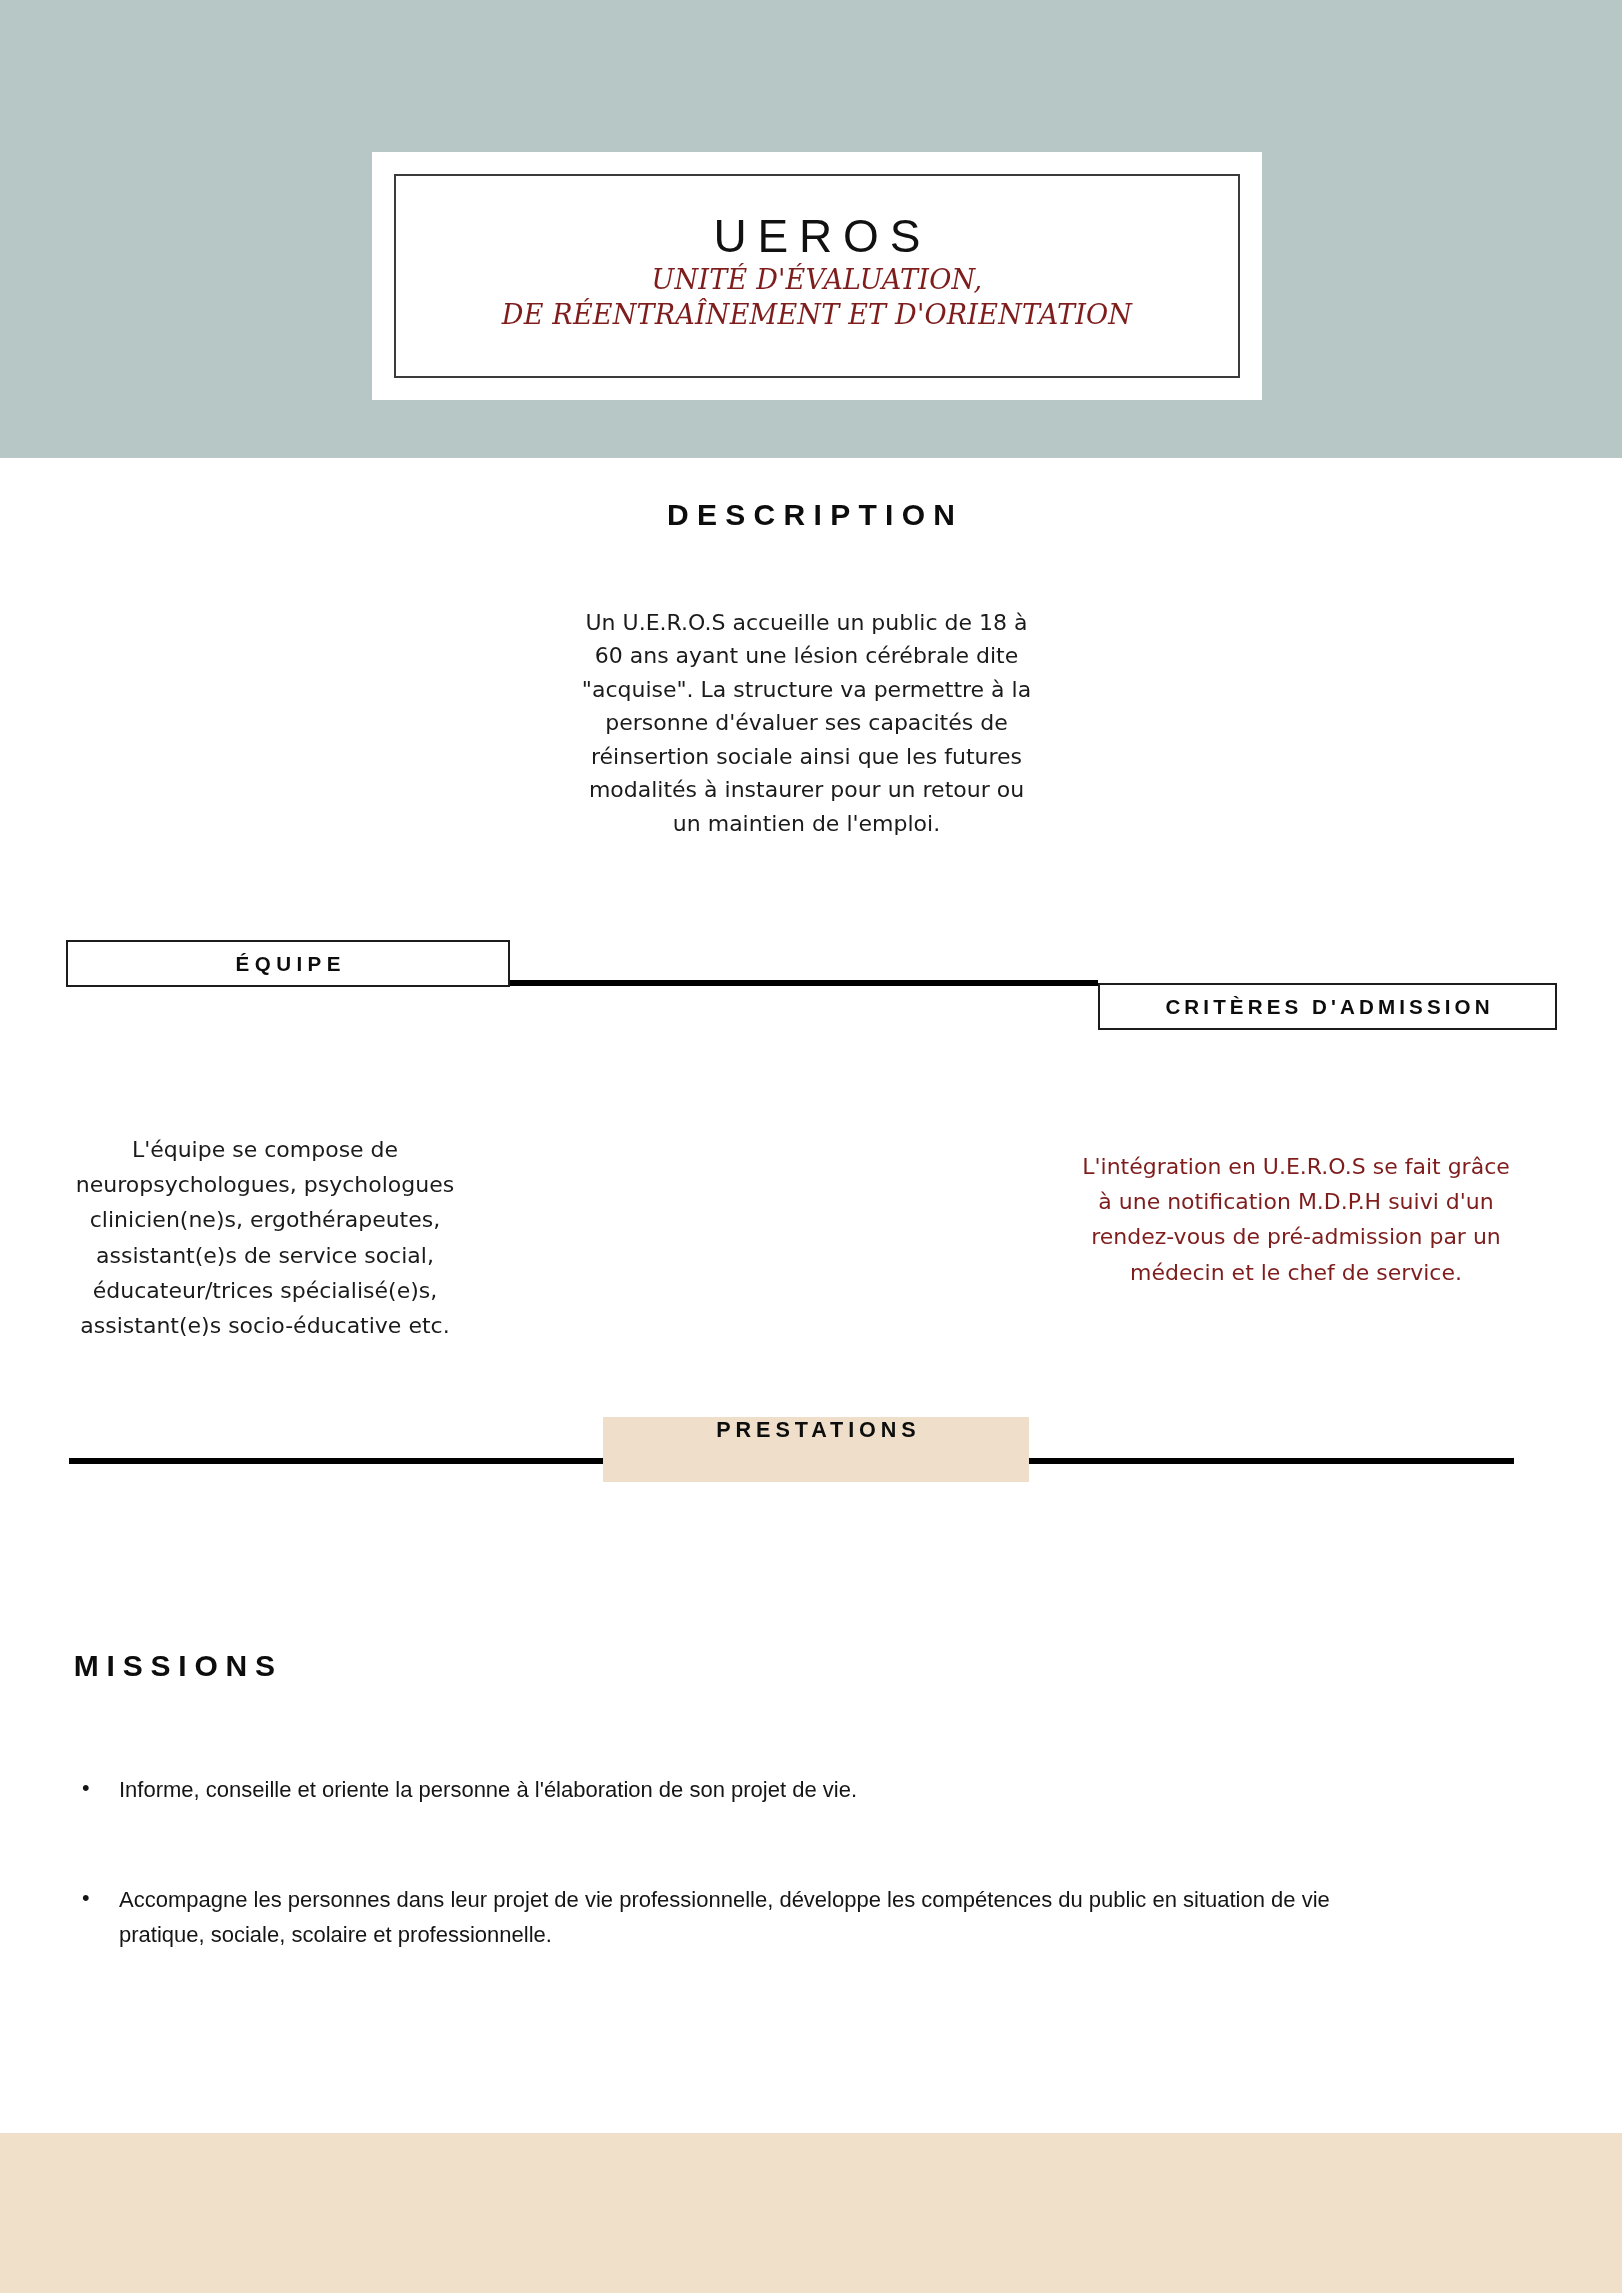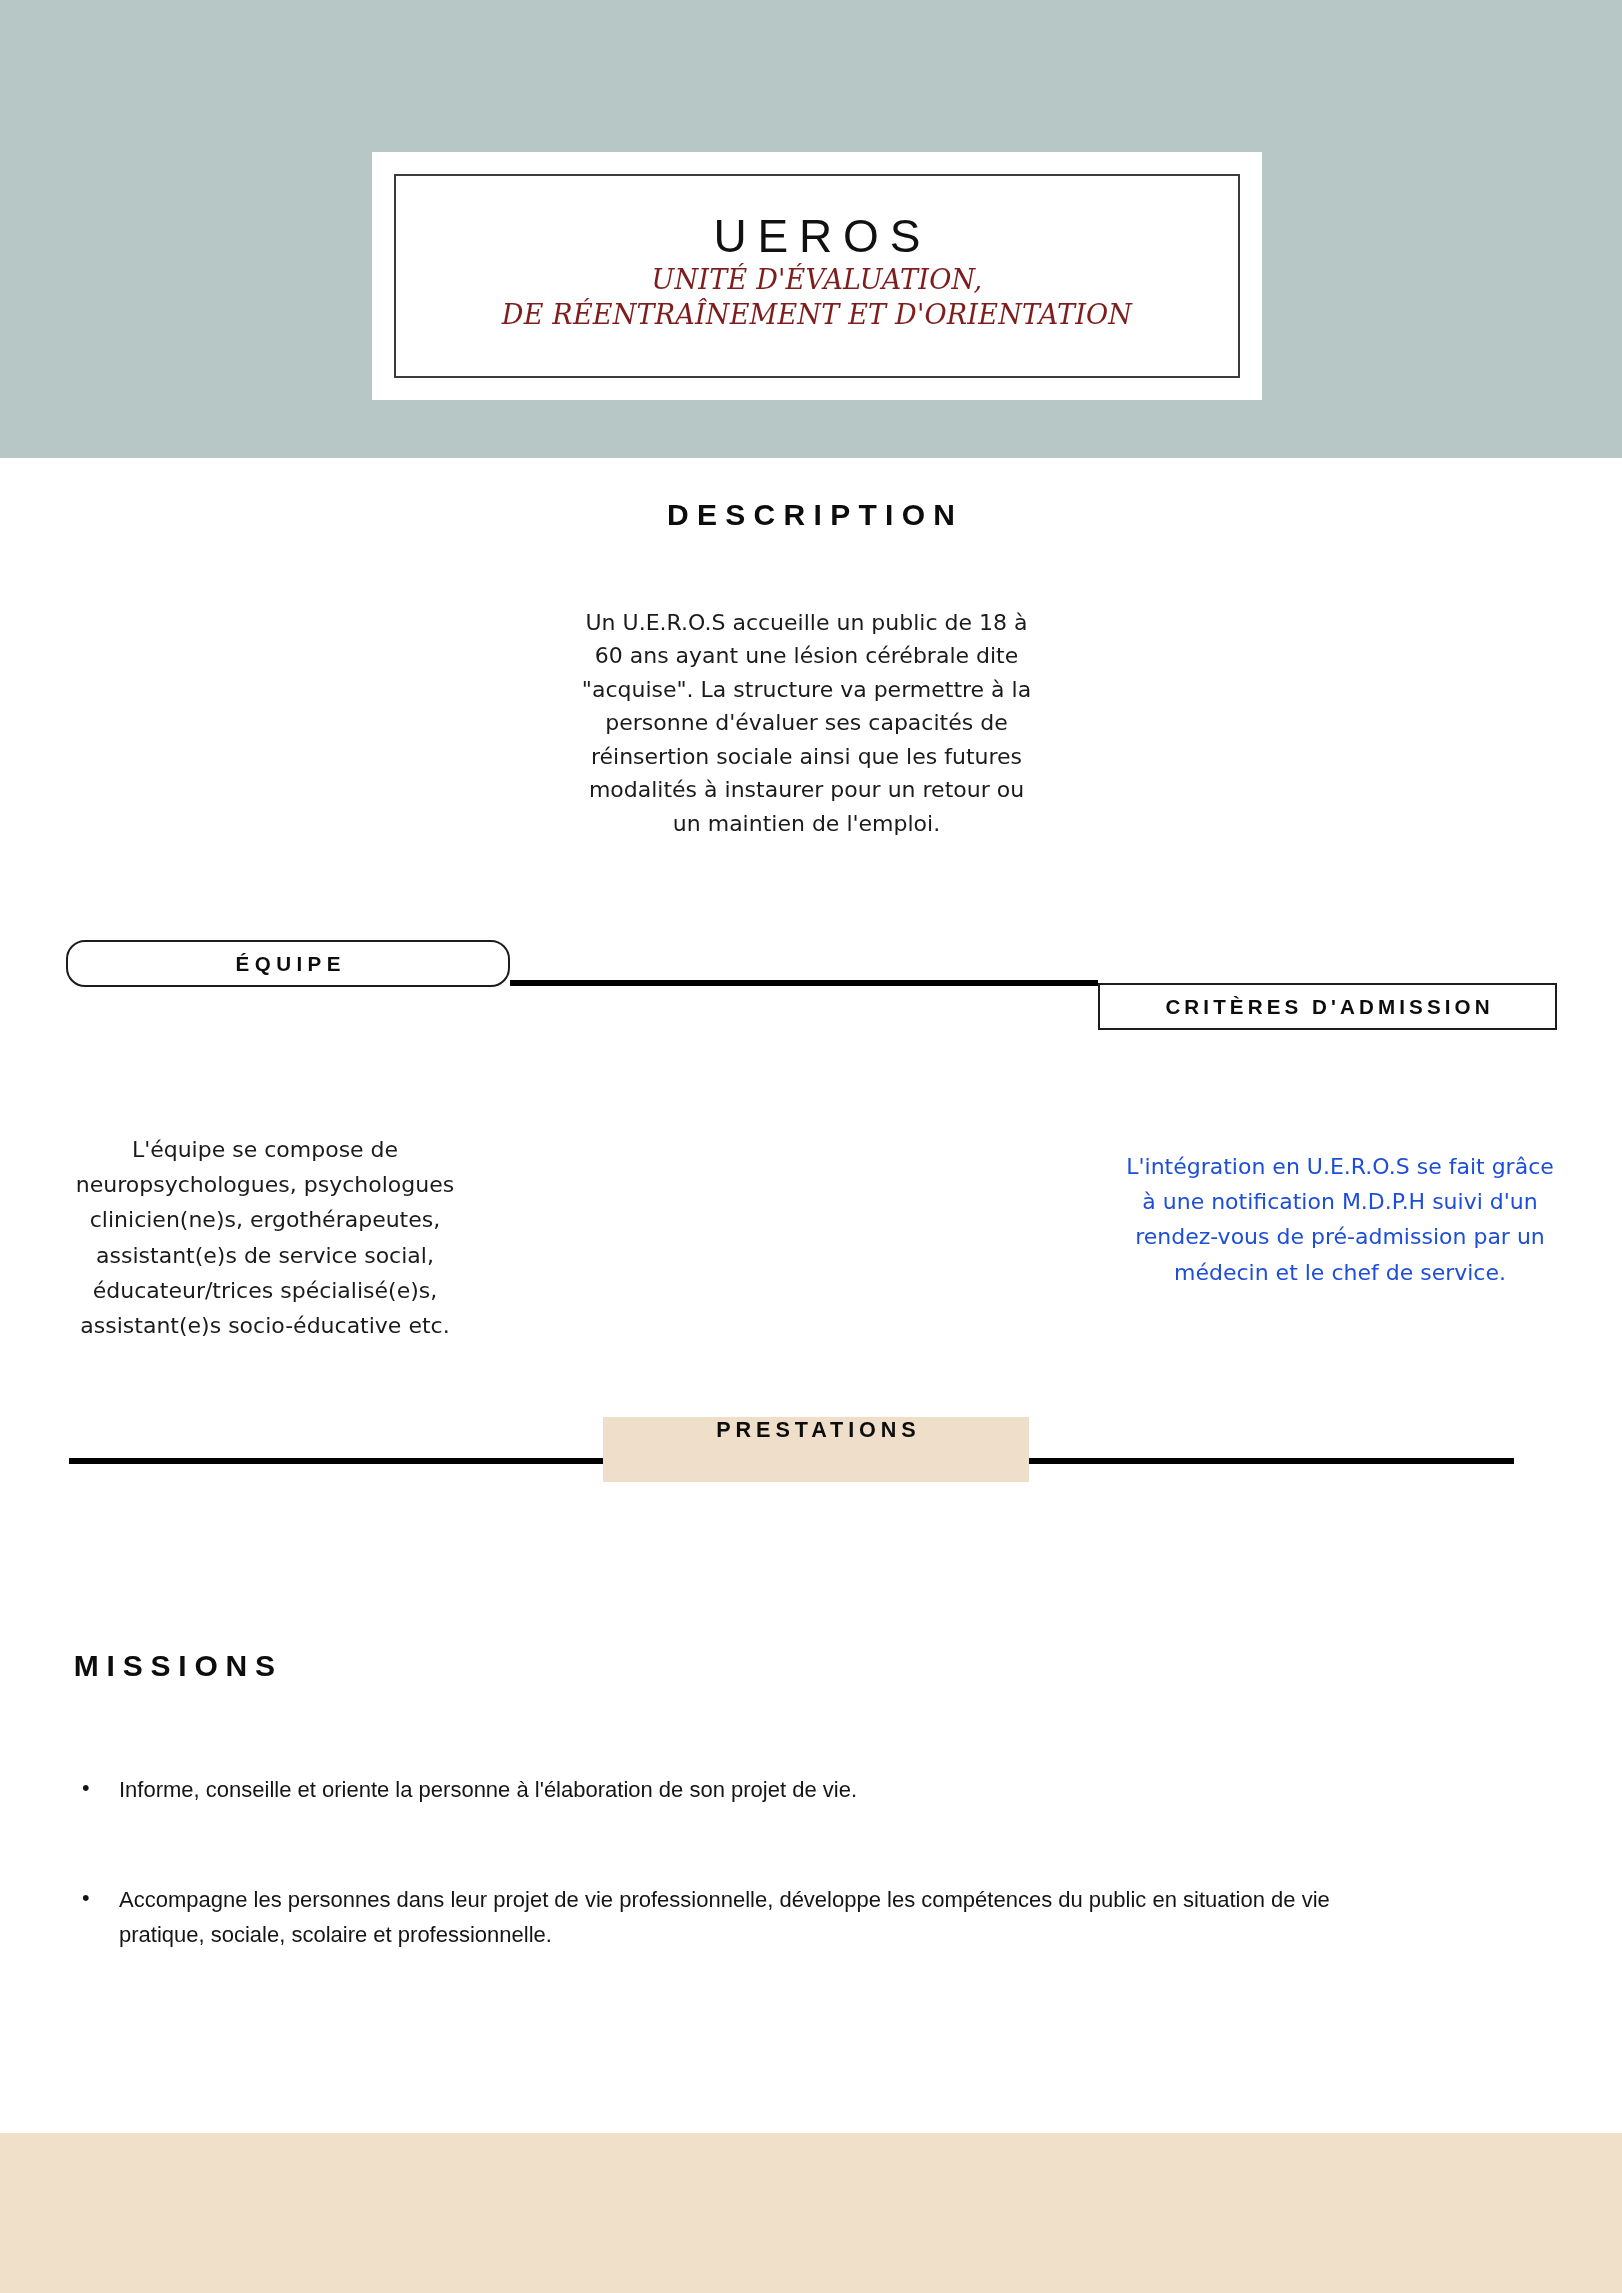--- a/index.html
+++ b/index.html
@@ -111,21 +111,20 @@
     z-index: 2;
   }
   .box-equipe {
     left: 66px;
     top: 940px;
     width: 444px;
     height: 47px;
     font-size: 20.6px;
     letter-spacing: 5.4px;
     text-indent: 5.4px;
-    border-radius: 19px;
   }
   .box-criteres {
     left: 1098px;
     top: 983px;
     width: 459px;
     height: 47px;
     font-size: 20.6px;
     letter-spacing: 4.1px;
     text-indent: 4.1px;
   }
@@ -135,27 +134,27 @@
     left: 69px;
     top: 1132px;
     width: 392px;
     text-align: center;
     font-size: 22px;
     line-height: 1.6;
     color: #1b1b1b;
   }
   .col-criteres {
     position: absolute;
-    left: 1117px;
+    left: 1073px;
     top: 1149px;
     width: 446px;
     text-align: center;
     font-size: 22px;
     line-height: 1.6;
-    color: #1d4ed8;
+    color: #7f1d1d;
   }
 
   
   .prest-rule {
     position: absolute;
     top: 1458px;
     height: 5.9px;
     background: #000000;
   }
   .prest-rule-left  { left: 69px;  width: 535px; }

